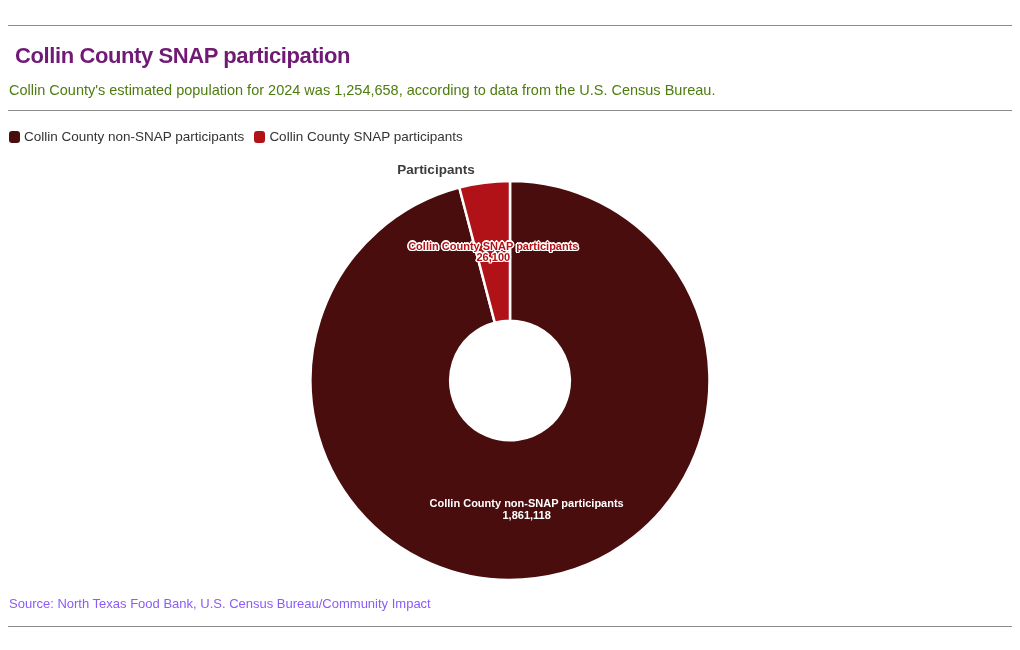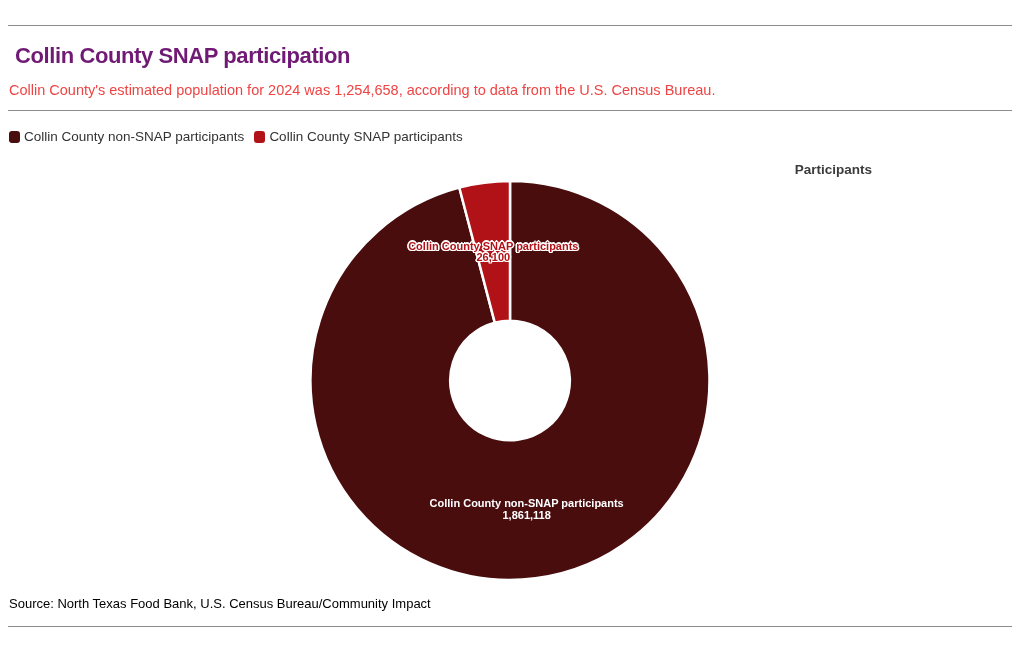--- a/index.html
+++ b/index.html
@@ -27,21 +27,21 @@
     font-size: 22px;
     font-weight: bold;
     letter-spacing: -0.4px;
     color: #701a75;
   }
   .page-subtitle {
     position: absolute;
     left: 9px;
     top: 82px;
     font-size: 14.5px;
-    color: #ef4444;
+    color: #4d7c0f;
   }
   .legend {
     position: absolute;
     left: 9px;
     top: 129px;
     display: flex;
     align-items: center;
     gap: 10px;
     font-size: 13.5px;
     color: #333333;
@@ -57,21 +57,21 @@
     height: 12px;
     border-radius: 3px;
     display: inline-block;
     flex: 0 0 auto;
   }
   .chart-title {
     position: absolute;
     left: 0;
     top: 162px;
     width: 872px;
-    text-align: right;
+    text-align: center;
     font-size: 13.5px;
     font-weight: bold;
     color: #3c3c3c;
   }
   svg.donut {
     position: absolute;
     left: 0;
     top: 0;
   }
   .slice-label {
@@ -87,21 +87,21 @@
   .slice-label.halo {
     text-shadow:
       -1px -1px 0 #fff, 1px -1px 0 #fff, -1px 1px 0 #fff, 1px 1px 0 #fff,
       0 -1.5px 0 #fff, 0 1.5px 0 #fff, -1.5px 0 0 #fff, 1.5px 0 0 #fff;
   }
   .source-line {
     position: absolute;
     left: 9px;
     top: 596px;
     font-size: 13px;
-    color: #000000;
+    color: #8b5cf6;
   }
 </style>
 </head>
 <body>
 
 <div class="rule rule-top"></div>
 
 <h1 class="page-title">Collin County SNAP participation</h1>
 <p class="page-subtitle">Collin County's estimated population for 2024 was 1,254,658, according to data from the U.S. Census Bureau.</p>
 

